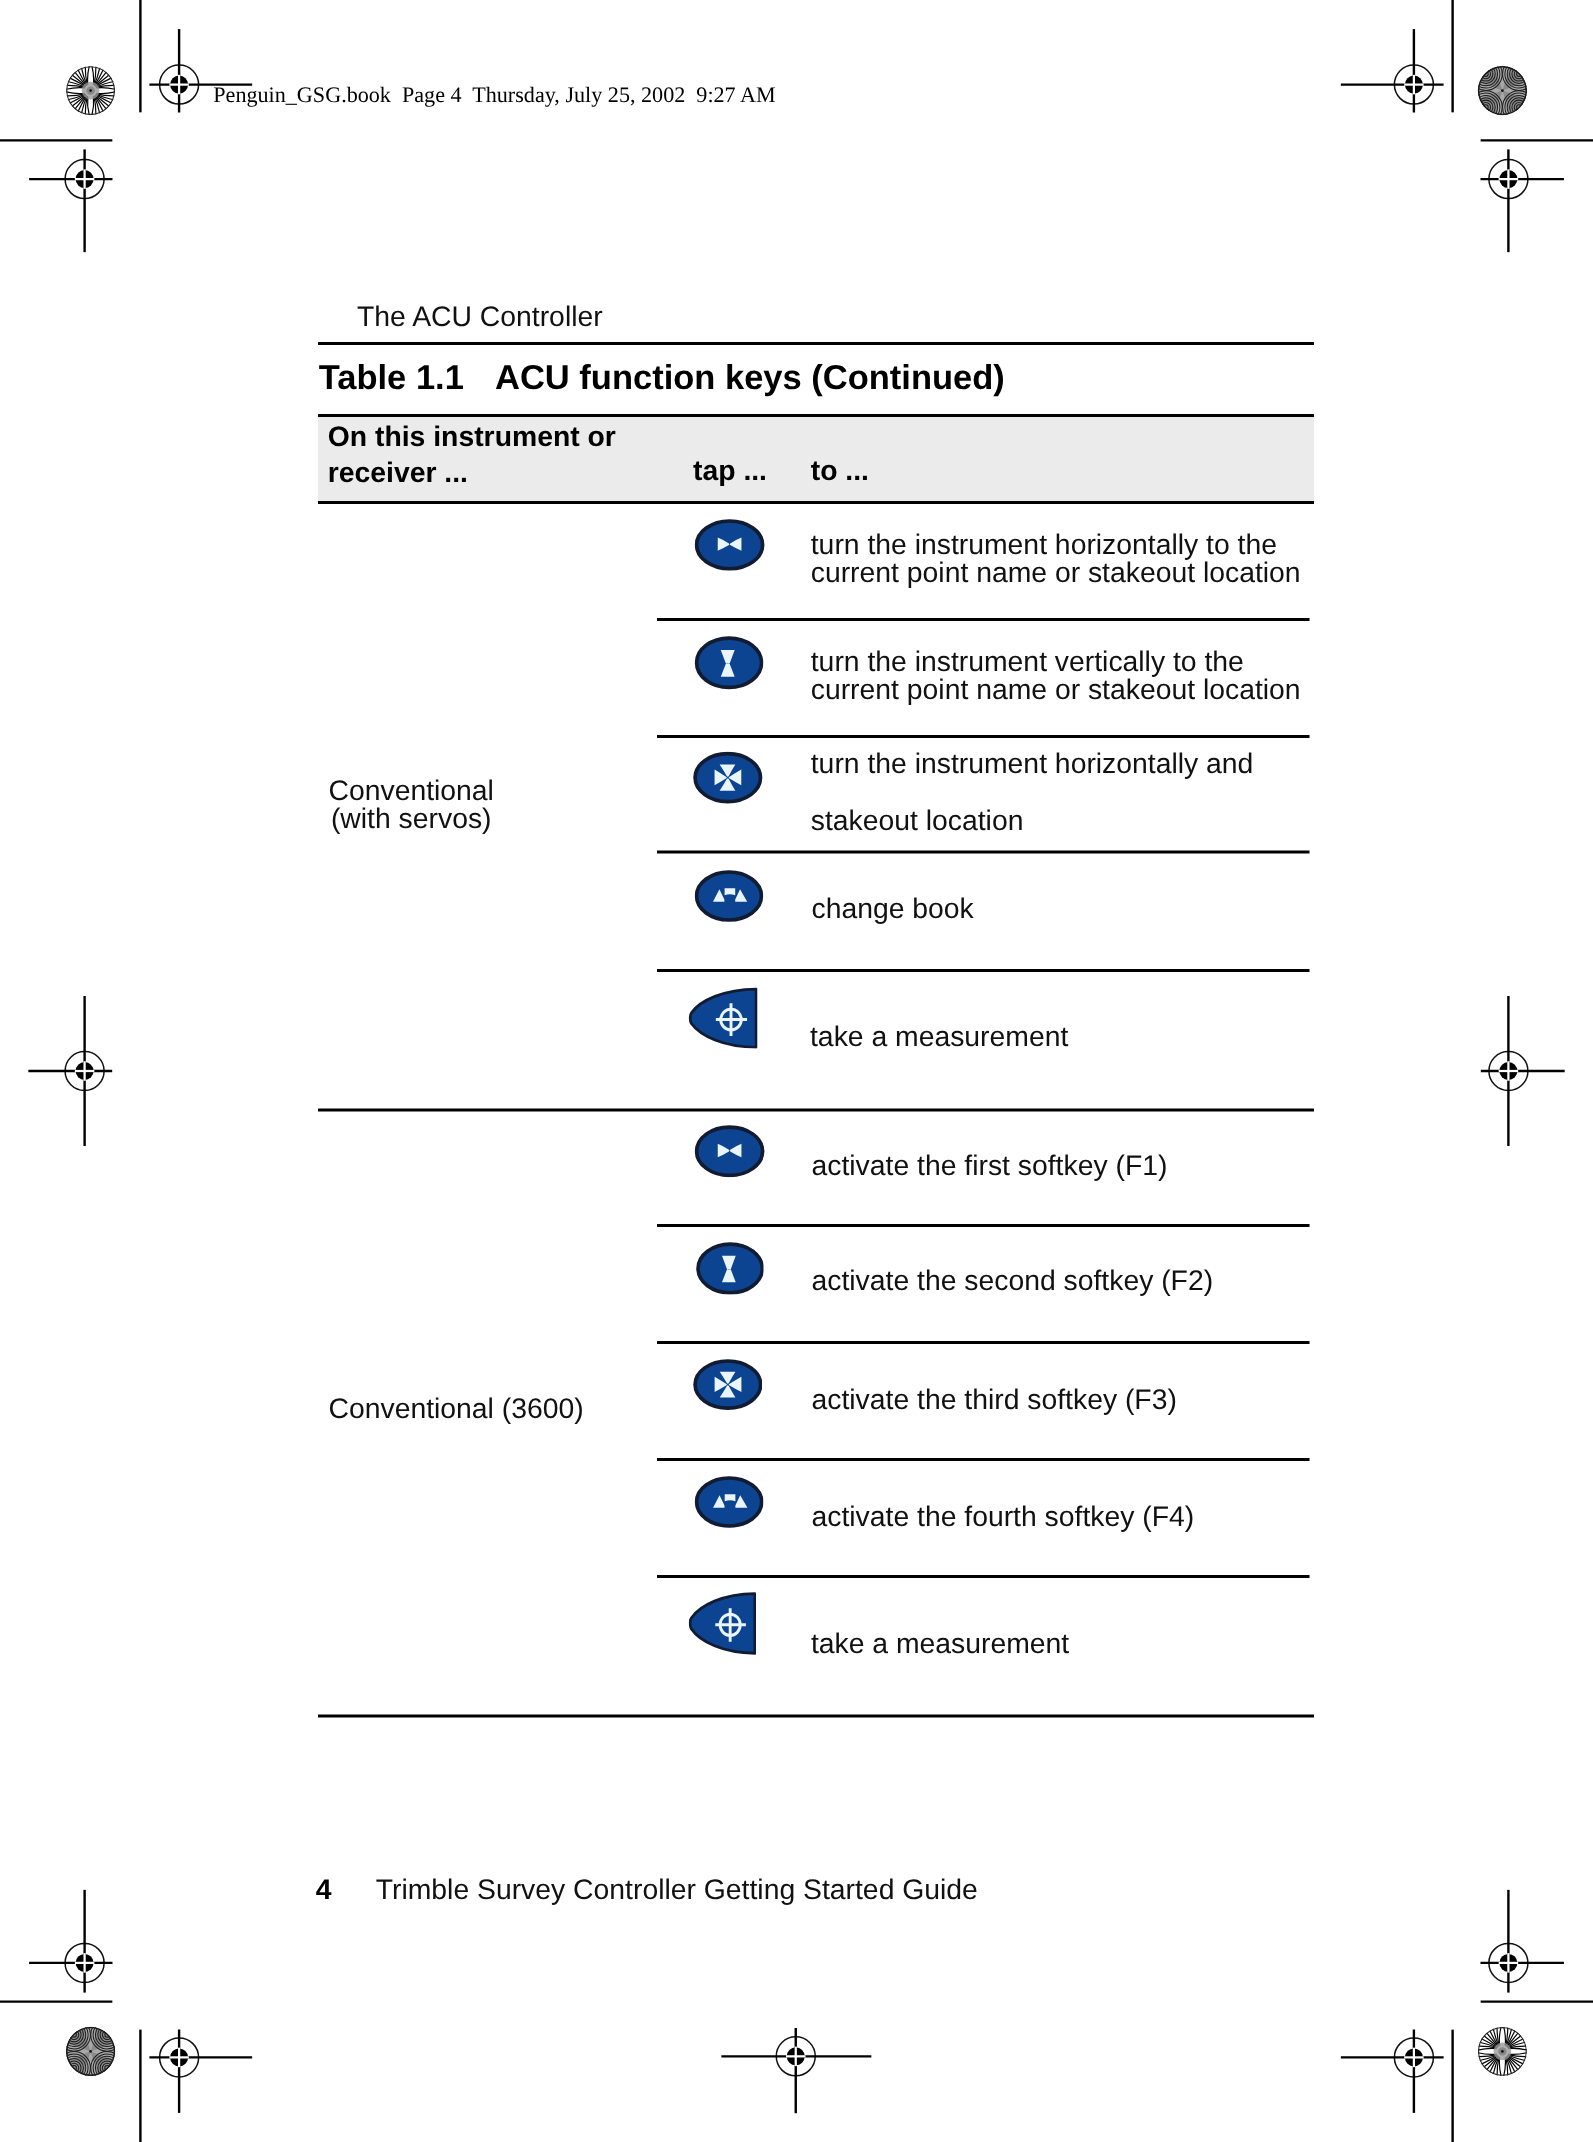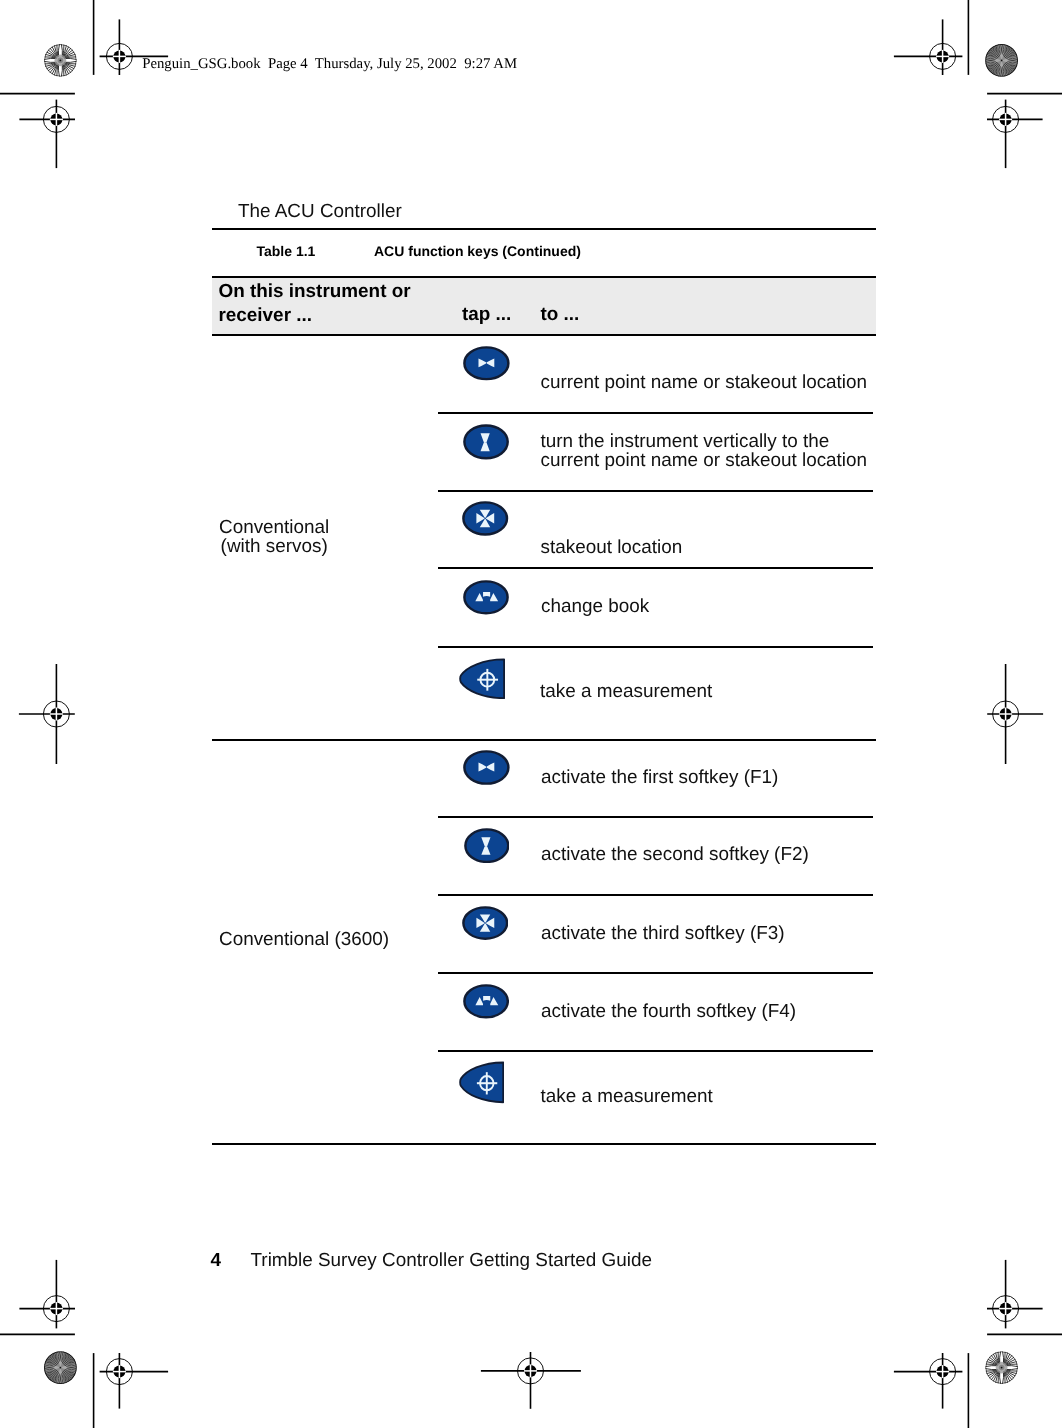--- a/index.html
+++ b/index.html
@@ -9,21 +9,21 @@
        text-rendering:geometricPrecision;}
   .page{position:absolute;left:0;top:0;width:960px;height:1428px;}
   .rule{position:absolute;background:#000;}
 
   #slug{position:absolute;left:142.2px;top:56.2px;font-family:"Liberation Serif",serif;
         font-size:14.75px;line-height:16px;color:#000;white-space:pre;letter-spacing:0px;}
 
   #running-head{position:absolute;left:238px;top:202px;font-size:18.9px;line-height:19px;color:#111;}
   #rule-head{left:212px;top:228px;width:664px;height:2px;}
 
-  #table-title{position:absolute;left:212.5px;top:242px;font-size:14px;line-height:19px;font-weight:bold;color:#000;white-space:nowrap;margin-left:44px;}
+  #table-title{position:absolute;left:212.5px;top:242px;font-size:23px;line-height:19px;font-weight:bold;color:#000;white-space:nowrap;}
   #table-title .t2{position:absolute;left:117.5px;top:0;white-space:nowrap;text-align:right;}
 
   #thead-bg{position:absolute;left:212px;top:278px;width:664px;height:56px;background:#ebebeb;}
   #rule-thead-top{left:212px;top:276px;width:664px;height:2px;}
   #rule-thead-bot{left:212px;top:334px;width:664px;height:2px;}
   .th{position:absolute;font-size:18.9px;line-height:19px;font-weight:bold;color:#000;white-space:nowrap;}
 
   .grouplabel{position:absolute;font-size:18.9px;color:#111;white-space:nowrap;line-height:19px;text-align:center;}
   .celltext{position:absolute;font-size:18.9px;color:#111;line-height:19px;}
   .rowsep{position:absolute;left:438px;width:435px;height:2px;background:#000;}
@@ -347,33 +347,33 @@
   <div class="th" style="left:218.5px;top:305.7px">receiver ...</div>
   <div class="th" style="left:462px;top:305px">tap ...</div>
   <div class="th" style="left:540.5px;top:305px">to ...</div>
 
   <div id="tbody">
       <div class="grouplabel" style="left:219px;top:517.6px"><span>Conventional</span><br><span>(with servos)</span></div>
       <div class="keyicon" style="left:463.2px;top:346.3px;width:46.8px;height:34.5px"><svg viewBox="0 0 100 76" width="100%" height="100%" preserveAspectRatio="none">
           <ellipse cx="50" cy="38" rx="47" ry="35" fill="#0c4491" stroke="#111c33" stroke-width="5.3"></ellipse>
           <path fill="#e9f4fb" d="M 49.1 35.9 Q 41 30.6 33.1 27.3 L 33.1 46.6 Q 41 43.3 49.1 38.3 Q 50.3 37.1 49.1 35.9 Z M 50.9 35.9 Q 59 30.6 66.9 27.3 L 66.9 46.6 Q 59 43.3 50.9 38.3 Q 49.7 37.1 50.9 35.9 Z"></path>
         </svg></div>
-      <div class="celltext" style="left:540.5px;top:354px"><br><span>current point name or stakeout location</span></div>
+      <div class="celltext" style="left:540.5px;top:354px"><span>turn the instrument horizontally to the</span><br><span>current point name or stakeout location</span></div>
       <div class="rowsep" style="top:412px"></div>
       <div class="keyicon" style="left:463.4px;top:424px;width:46.1px;height:35.7px"><svg viewBox="0 0 100 76" width="100%" height="100%" preserveAspectRatio="none">
           <ellipse cx="50" cy="38" rx="47" ry="35" fill="#0c4491" stroke="#111c33" stroke-width="5.3"></ellipse>
           <path fill="#e9f4fb" d="M 38.0 19.8 L 58.1 19.8 L 51.0 38.6 Q 48.0 40.2 45.2 38.6 Z M 38.0 57.8 L 58.1 57.8 L 51.0 39.6 Q 48.0 38.0 45.2 39.6 Z"></path>
         </svg></div>
       <div class="celltext" style="left:540.5px;top:432.1px"><span>turn the instrument vertically to the</span><br><span>current point name or stakeout location</span></div>
       <div class="rowsep" style="top:490px"></div>
       <div class="keyicon" style="left:462.3px;top:500.9px;width:46.4px;height:34.8px"><svg viewBox="0 0 100 76" width="100%" height="100%" preserveAspectRatio="none">
           <ellipse cx="50" cy="38" rx="47" ry="35" fill="#0c4491" stroke="#111c33" stroke-width="5.3"></ellipse>
           <path fill="#e9f4fb" d="M 48.7 36.2 Q 43.4 26.6 38.3 19.0 L 60.8 19.0 Q 56.1 26.6 51.2 36.2 Q 49.9 37.5 48.7 36.2 ZM 48.7 39.8 Q 43.4 49.4 38.3 57.2 L 60.8 57.2 Q 56.1 49.4 51.2 39.8 Q 49.9 38.5 48.7 39.8 ZM 48.0 37.1 Q 39.8 31.6 31.0 26.2 L 31.0 49.2 Q 39.8 44.0 48.0 38.9 Q 49.4 38.0 48.0 37.1 ZM 51.9 37.1 Q 60.1 31.6 69.4 26.2 L 69.4 49.2 Q 60.1 44.0 51.9 38.9 Q 50.5 38.0 51.9 37.1 Z"></path>
         </svg></div>
-      <div class="celltext" style="left:540.5px;top:500.1px"><br><br><span>stakeout location</span></div>
+      <div class="celltext" style="left:540.5px;top:500.1px"><span>turn the instrument horizontally and</span><br><br><span>stakeout location</span></div>
       <div class="rowsep" style="top:567px"></div>
       <div class="keyicon" style="left:463px;top:580.1px;width:46px;height:34.7px"><svg viewBox="0 0 100 76" width="100%" height="100%" preserveAspectRatio="none">
           <ellipse cx="50" cy="38" rx="47" ry="35" fill="#0c4491" stroke="#111c33" stroke-width="5.3"></ellipse>
           <path fill="#e9f4fb" d="M 26.8 46.4 L 36.1 28.3 L 43.3 43.0 L 43.3 46.4 Z M 59.0 46.4 L 59.0 43.0 L 66.0 28.3 L 76.4 46.4 Z M 43.6 26.5 L 59.0 26.5 L 59.0 36.8 Q 51.3 33.8 43.6 36.8 Z"></path>
         </svg></div>
       <div class="celltext" style="left:541px;top:596.7px"><span>change book</span></div>
       <div class="rowsep" style="top:646px"></div>
       <div class="keyicon" style="left:458.7px;top:657.9px;width:46.1px;height:41.6px"><svg viewBox="0 0 47 42" width="100%" height="100%" preserveAspectRatio="none">
           <path d="M 46.0 1.4 L 46.0 40.6 C 24.0 40.4 8.0 33.0 2.0 24.6 C 0.9 23.2 0.9 18.8 2.0 17.4 C 8.0 9.0 24.0 1.6 46.0 1.4 Z" fill="#0c4491" stroke="#111c33" stroke-width="1.9" stroke-linejoin="round"></path>
           <g stroke="#e9f4fb" stroke-width="2" fill="none" stroke-linecap="butt">

